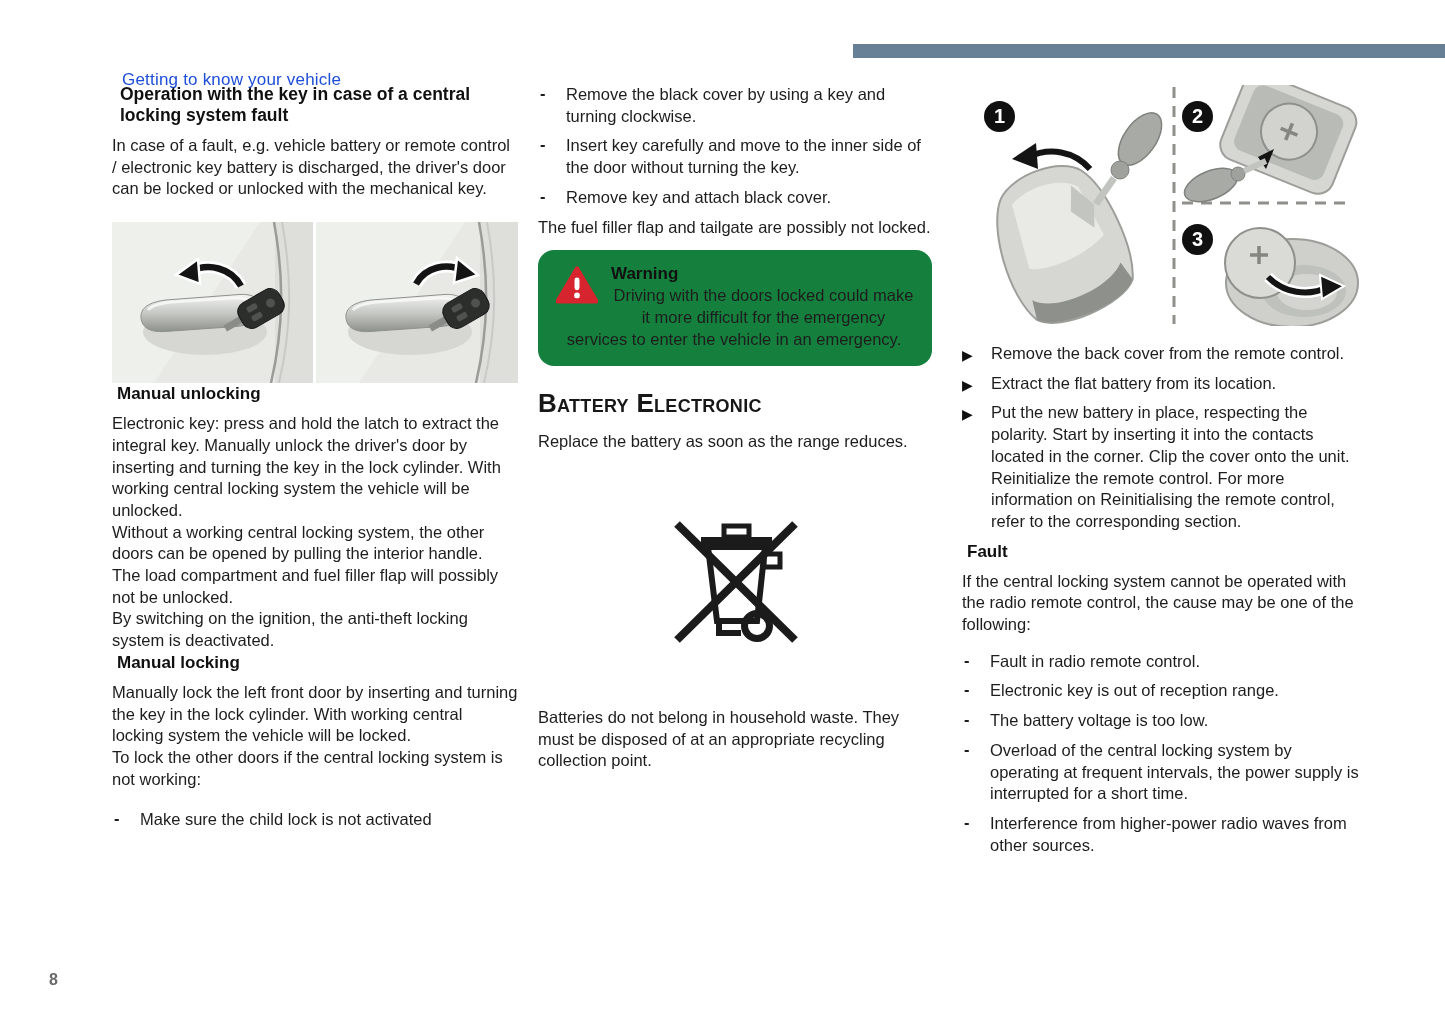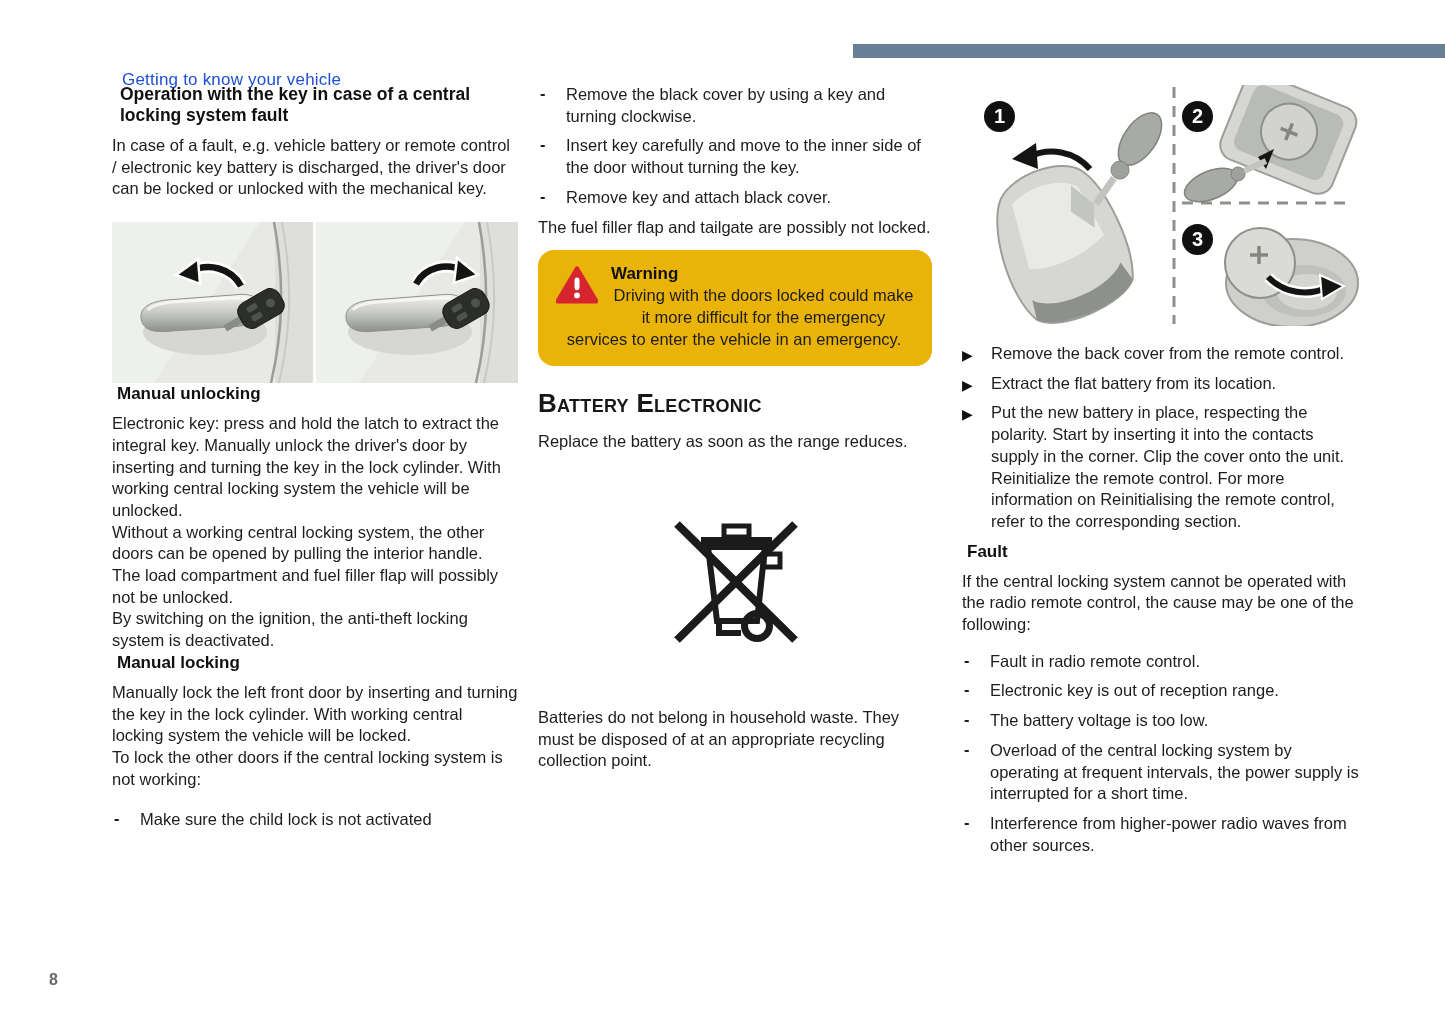--- a/index.html
+++ b/index.html
@@ -137,21 +137,21 @@
         <span>Insert key carefully and move to the inner side of the door without turning the key.</span>
       </div>
       <div class="dash-item">
         <span class="dash">-</span>
         <span>Remove key and attach black cover.</span>
       </div>
     </div>
 
     <p class="body mt15">The fuel filler flap and tailgate are possibly not locked.</p>
 
-    <div class="warning-box" style="background: #eab308;">
+    <div class="warning-box" style="background: #15803d;">
       <svg class="warn-tri" width="42" height="38" viewBox="0 0 44 40">
         <polygon points="22,3 42,37 2,37" fill="#d6252e" stroke="#d6252e" stroke-width="5" stroke-linejoin="round"></polygon>
         <rect x="19.4" y="12" width="5.2" height="13.5" rx="2.6" fill="#ffffff"></rect>
         <circle cx="22" cy="31" r="3" fill="#ffffff"></circle>
       </svg>
       <div class="warn-title">Warning</div>
       <div class="warn-body">Driving with the doors locked could make it more difficult for the emergency services to enter the vehicle in an emergency.</div>
     </div>
 
     <h2 class="sc-heading">Battery Electronic</h2>
@@ -237,21 +237,21 @@
       <div class="arrow-item">
         <span class="marker">▶</span>
         <span>Remove the back cover from the remote control.</span>
       </div>
       <div class="arrow-item">
         <span class="marker">▶</span>
         <span>Extract the flat battery from its location.</span>
       </div>
       <div class="arrow-item">
         <span class="marker">▶</span>
-        <span>Put the new battery in place, respecting the polarity. Start by inserting it into the contacts supply in the corner. Clip the cover onto the unit. Reinitialize the remote control. For more information on Reinitialising the remote control, refer to the corresponding section.</span>
+        <span>Put the new battery in place, respecting the polarity. Start by inserting it into the contacts located in the corner. Clip the cover onto the unit. Reinitialize the remote control. For more information on Reinitialising the remote control, refer to the corresponding section.</span>
       </div>
     </div>
 
     <h3 class="sub fault-head">Fault</h3>
     <p class="body">If the central locking system cannot be operated with the radio remote control, the cause may be one of the following:</p>
 
     <div class="bullet-list-tight">
       <div class="dash-item">
         <span class="dash">-</span>
         <span>Fault in radio remote control.</span>

